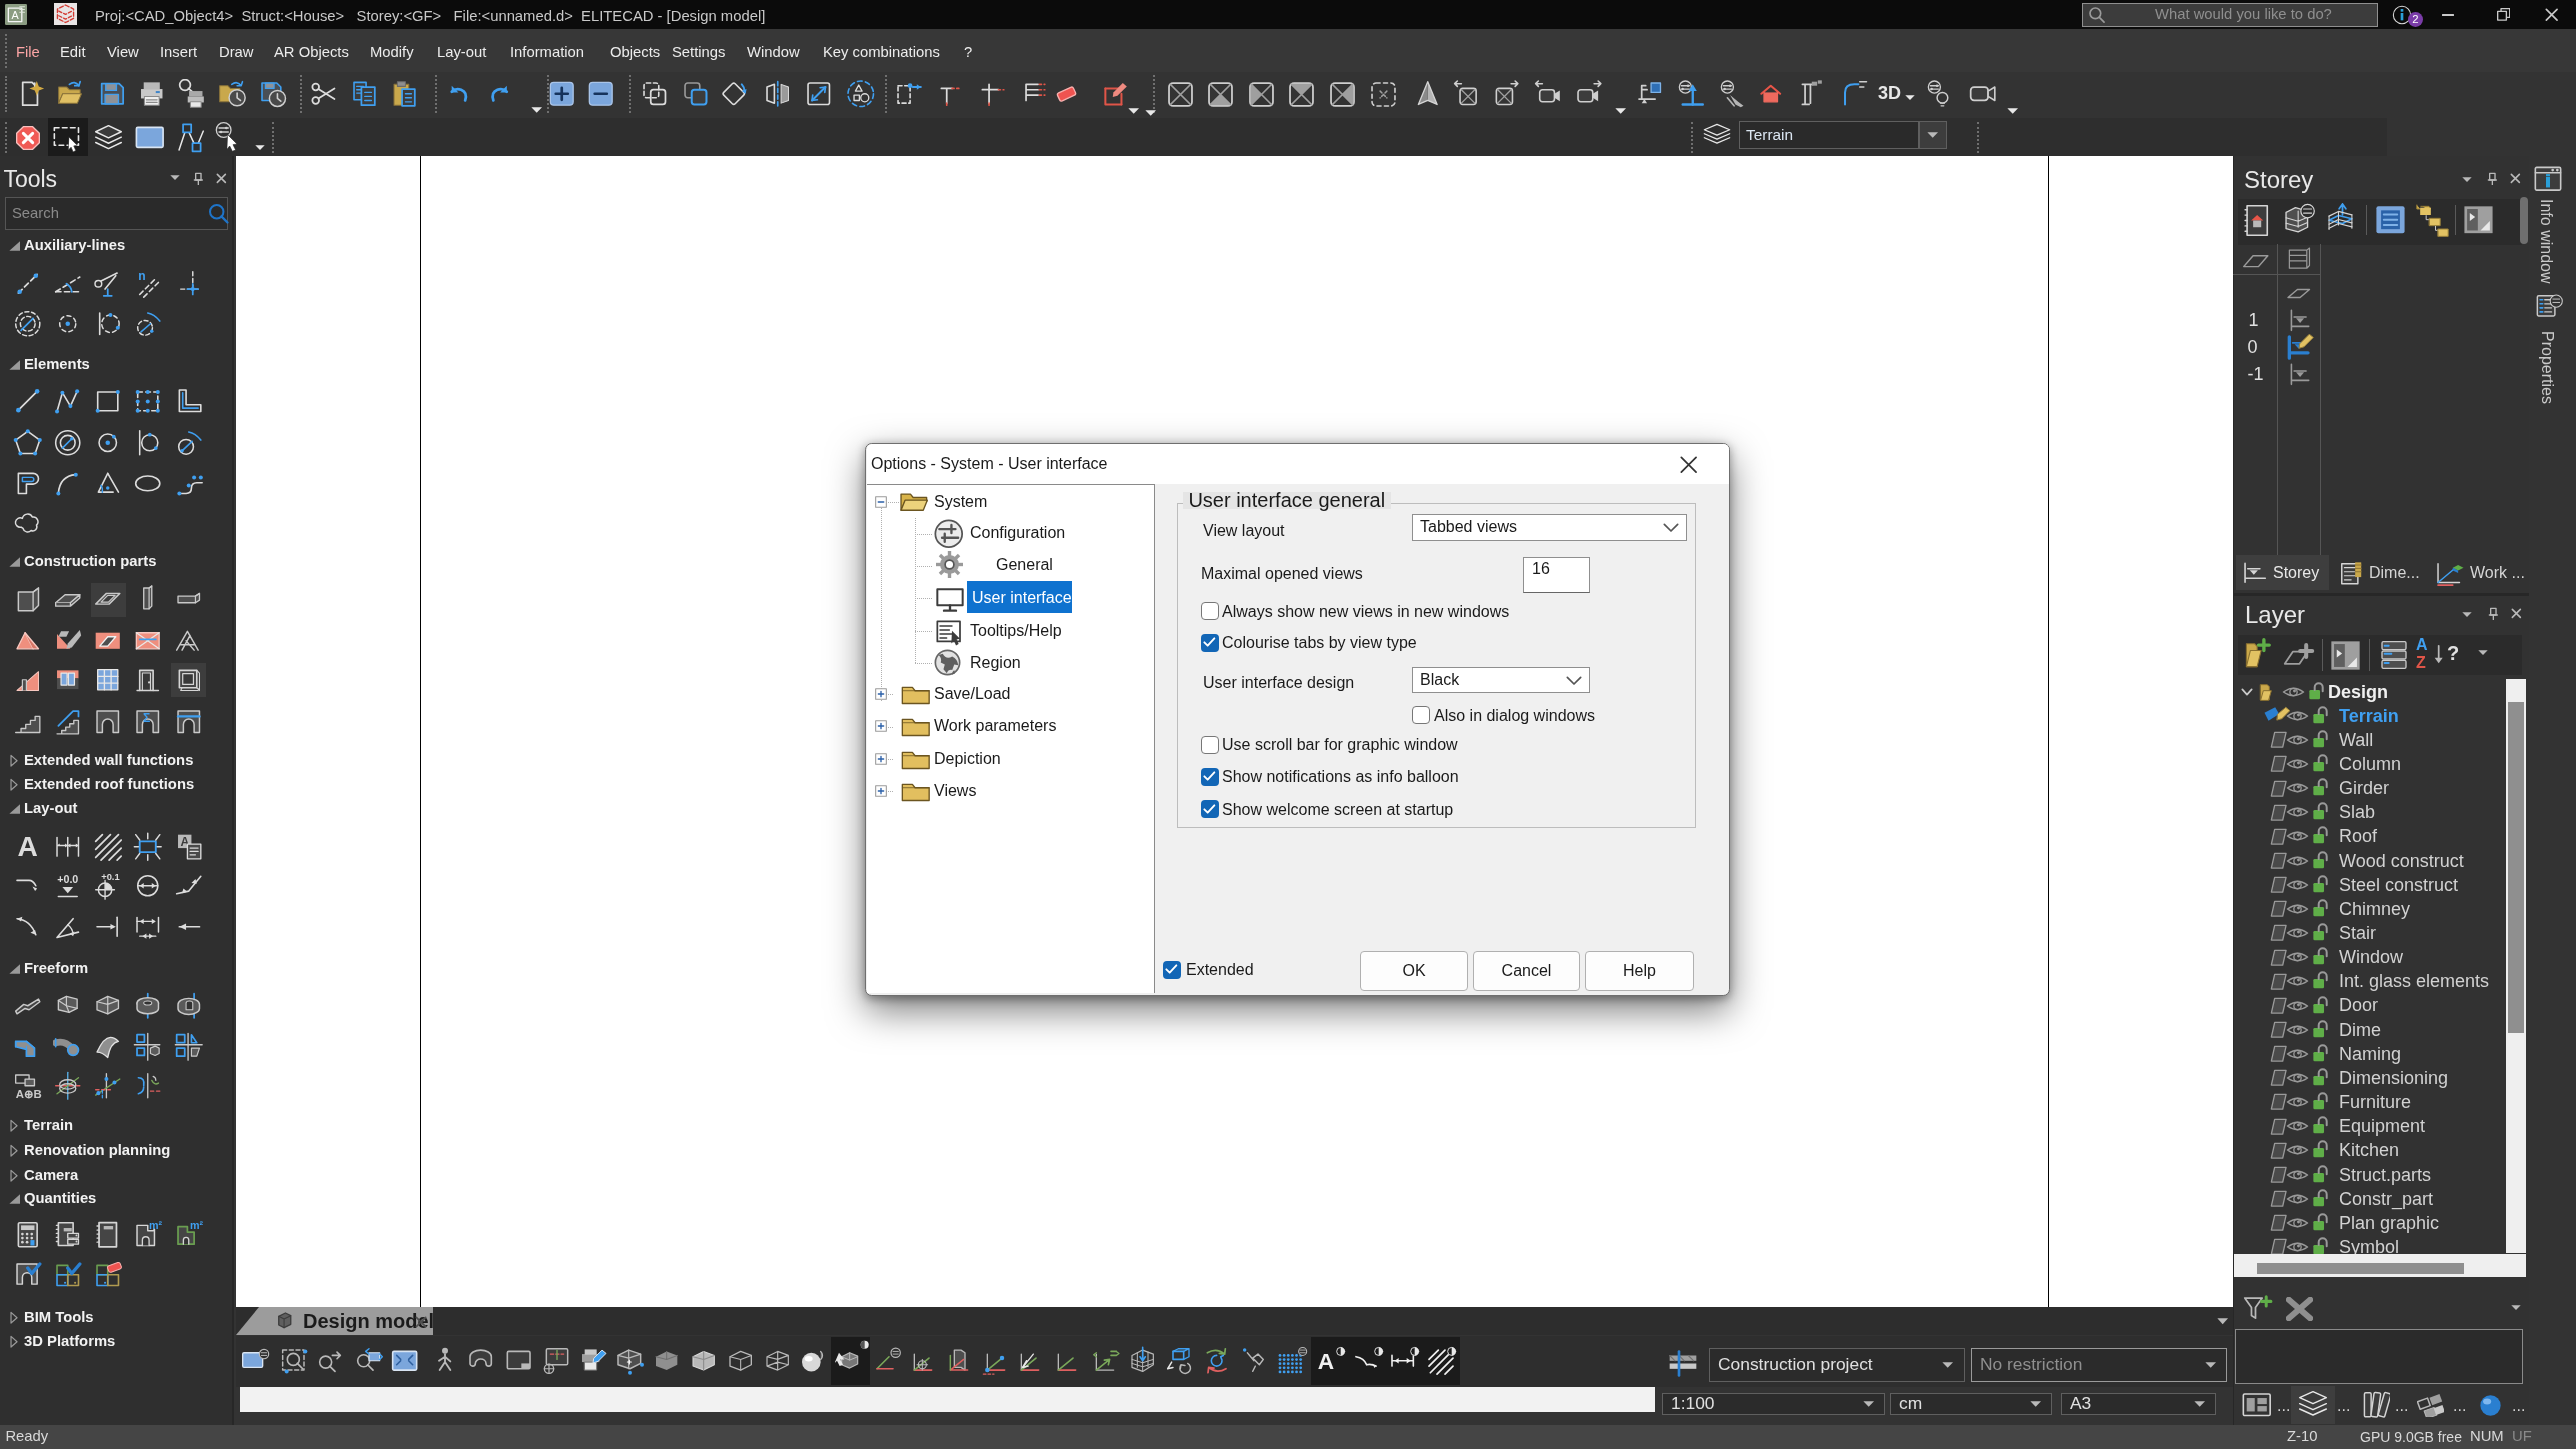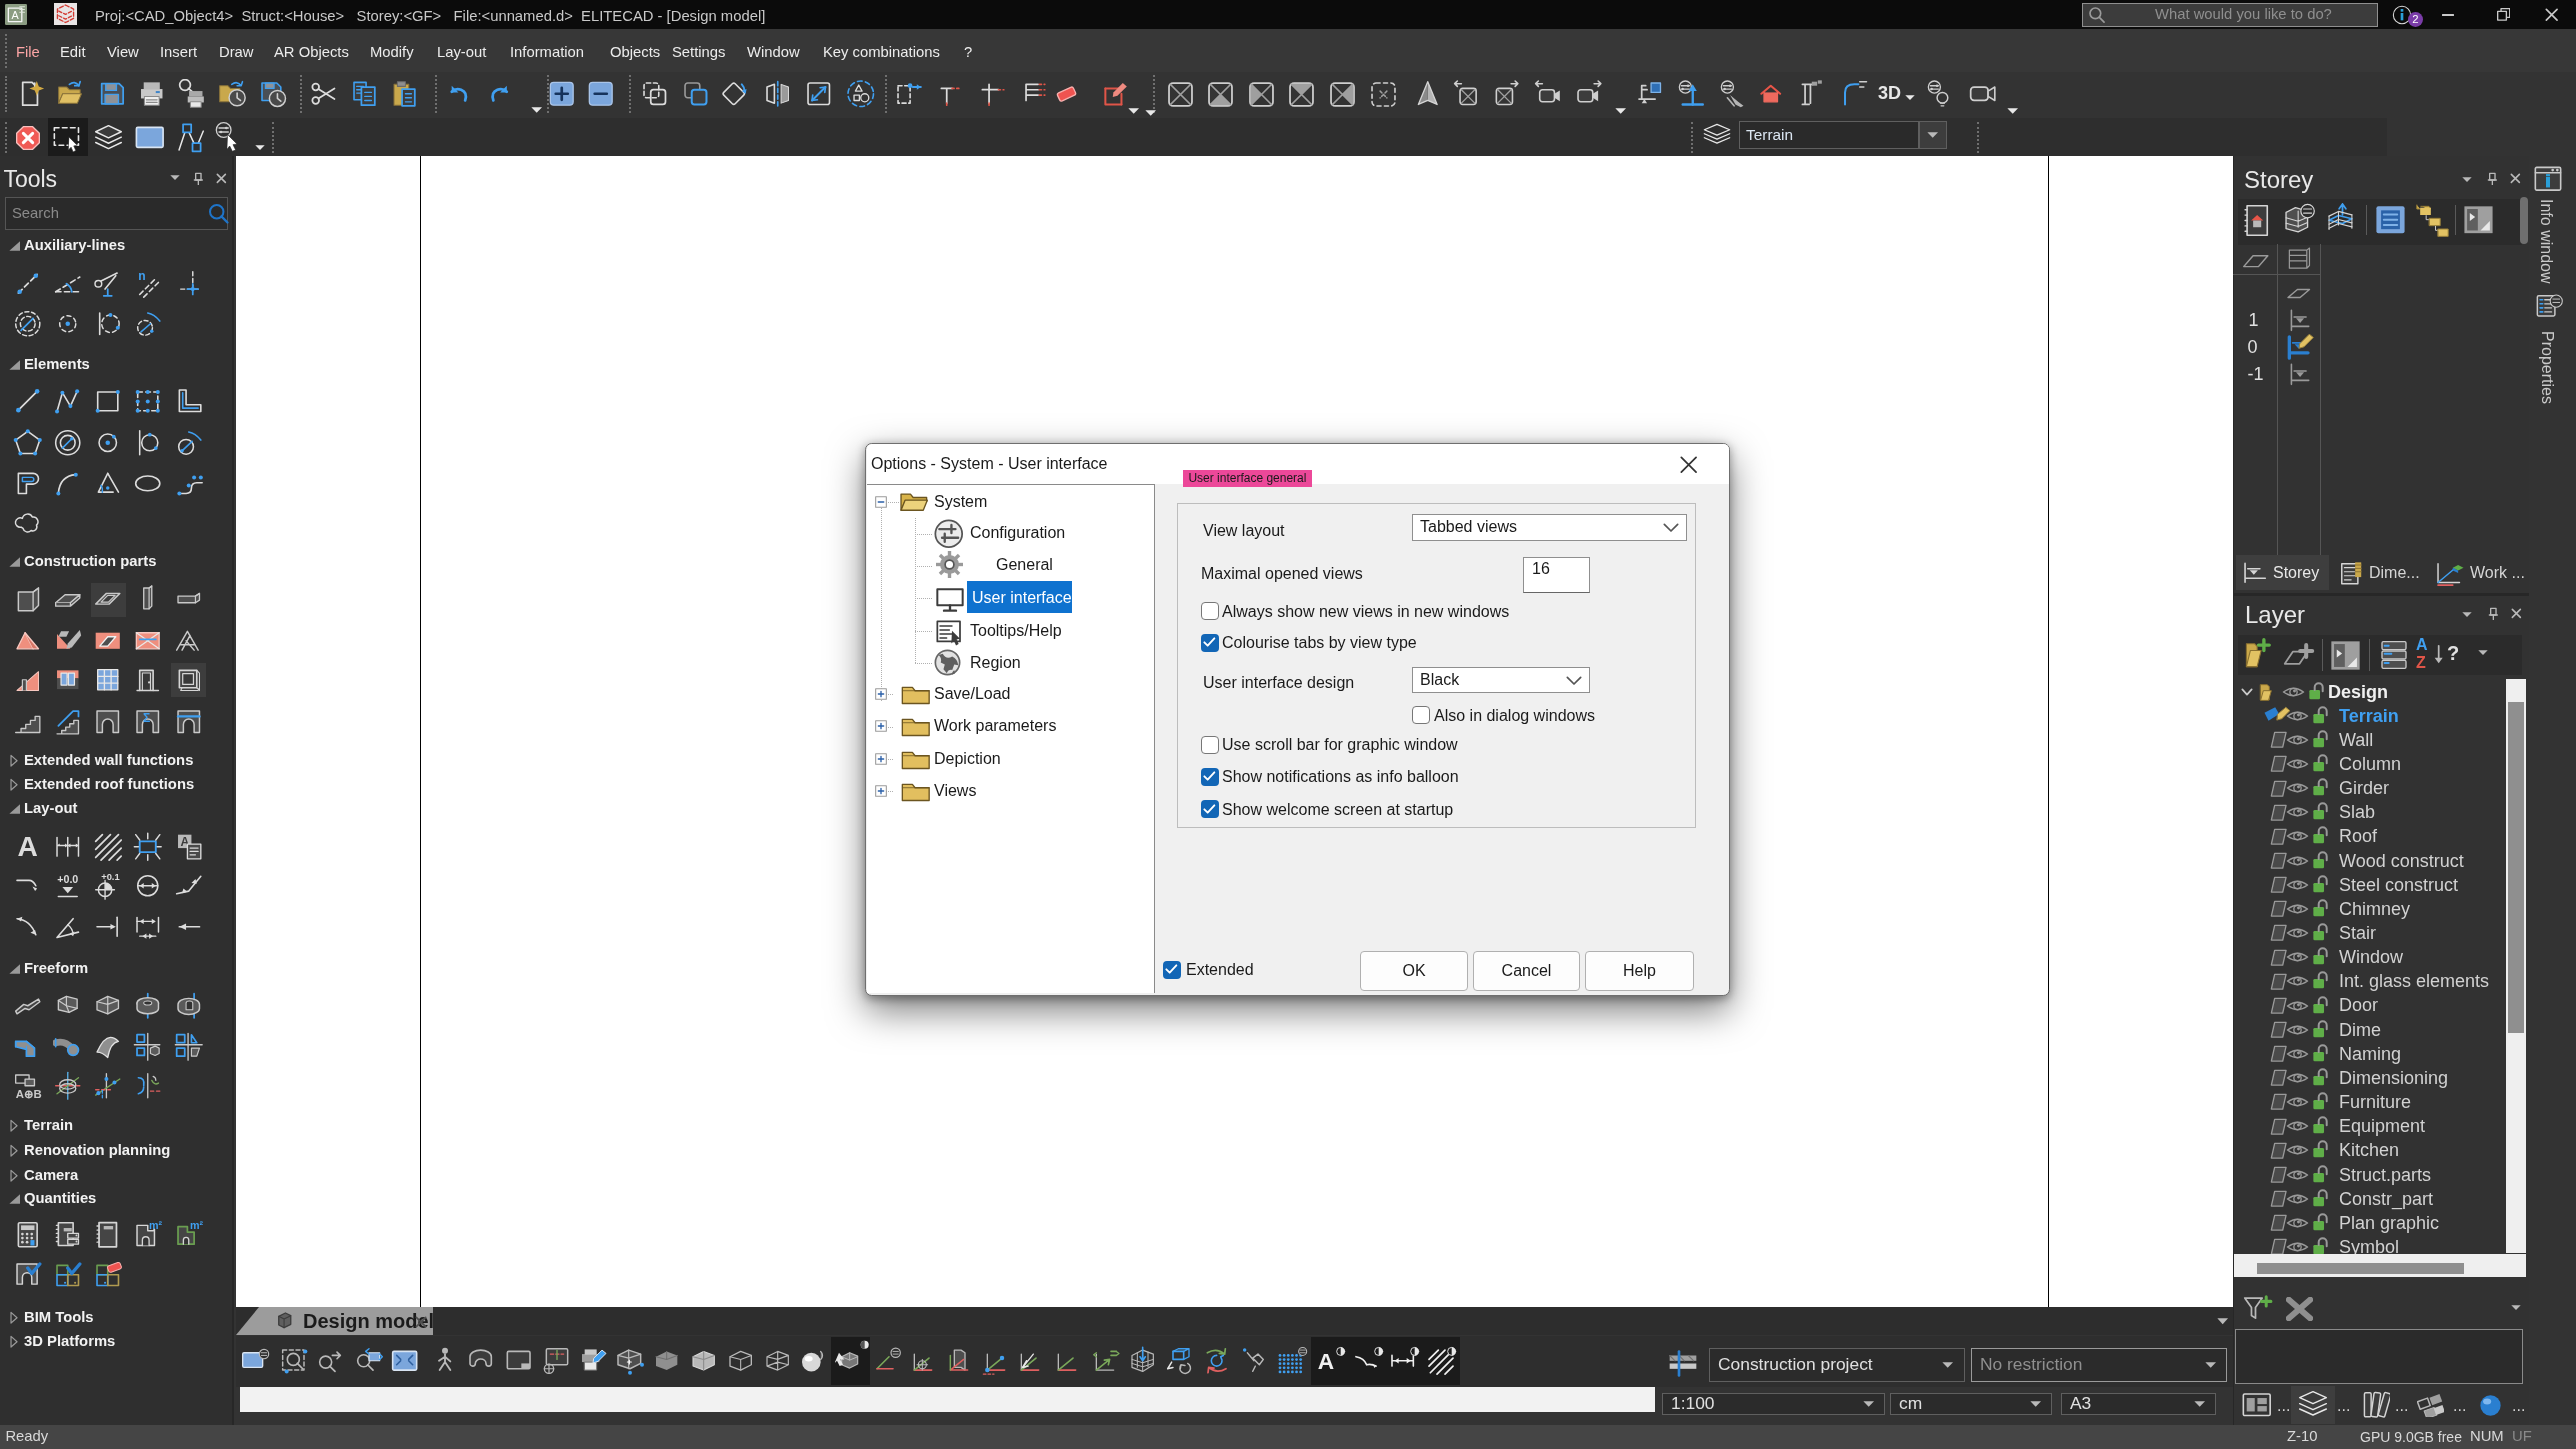--- a/index.html
+++ b/index.html
@@ -1761,21 +1761,21 @@
 <svg class="ab" style="left:875px;top:785px" width="12" height="12" viewBox="0 0 18 18" fill="none" stroke-linecap="round" stroke-linejoin="round">
     <rect x="1" y="1" width="16" height="16" fill="#fff" stroke="#9a9a9a" stroke-width="1.6"></rect>
     <path d="M9 5 v8 M5 9 h8" stroke="#2a5fa8" stroke-width="2"></path>
   </svg>
 <svg class="ab" style="left:901px;top:781px" width="29.5" height="21.5" viewBox="0 0 44 32" fill="none" stroke-linecap="round" stroke-linejoin="round">
     <path d="M2 5 h15 l4 5 h21 v19 H2 z" fill="#e2bf5f" stroke="#6b5520" stroke-width="2"></path>
     <path d="M2 10 h40" stroke="#6b5520" stroke-width="1.2"></path>
   </svg>
 <div class="txt" style="left:934px;top:775px;font-size:16px;line-height:32px;color:#1a1a1a;font-weight:400;">Views</div>
 <div class="ab" style="left:1177px;top:503px;width:519px;height:325px;border:1.3px solid #bdbdbd"></div>
-<div class="txt" style="left:1183px;top:470px;font-size:12px;line-height:17.4px;color:#1a1a1a;background:#ec4899;padding:0 5.4px">User interface general</div>
+<div class="txt" style="left:1183px;top:492px;font-size:20px;line-height:17.4px;color:#1a1a1a;background:#e5e5e5;padding:0 5.4px">User interface general</div>
 <div class="txt" style="left:1203px;top:515px;font-size:16px;line-height:32px;color:#1a1a1a;font-weight:400;">View layout</div>
 <div class="ab" style="left:1412px;top:514px;width:275px;height:27px;background:#ffffff;border:0.7px solid #8f8f8f"></div>
 <div class="txt" style="left:1420px;top:511px;font-size:16px;line-height:32px;color:#1a1a1a;font-weight:400;">Tabbed views</div>
 <svg class="ab" style="left:1663px;top:523px" width="16" height="10" viewBox="0 0 24 15" fill="none" stroke-linecap="round" stroke-linejoin="round">
     <path d="M2 2 L12 12 L22 2" stroke="#555" stroke-width="2.6" fill="none"></path>
   </svg>
 <div class="txt" style="left:1201px;top:558px;font-size:16px;line-height:32px;color:#1a1a1a;font-weight:400;">Maximal opened views</div>
 <div class="ab" style="left:1523px;top:557px;width:67px;height:36px;background:#fff;border:0.7px solid #8f8f8f;border-bottom:1.3px solid #666"></div>
 <div class="txt" style="left:1532px;top:553px;font-size:16px;line-height:32px;color:#1a1a1a;font-weight:400;">16</div>
 <div class="ab" style="left:1201px;top:602px;width:18px;height:18px;background:#fff;border:1.3px solid #777;border-radius:4px"></div>

